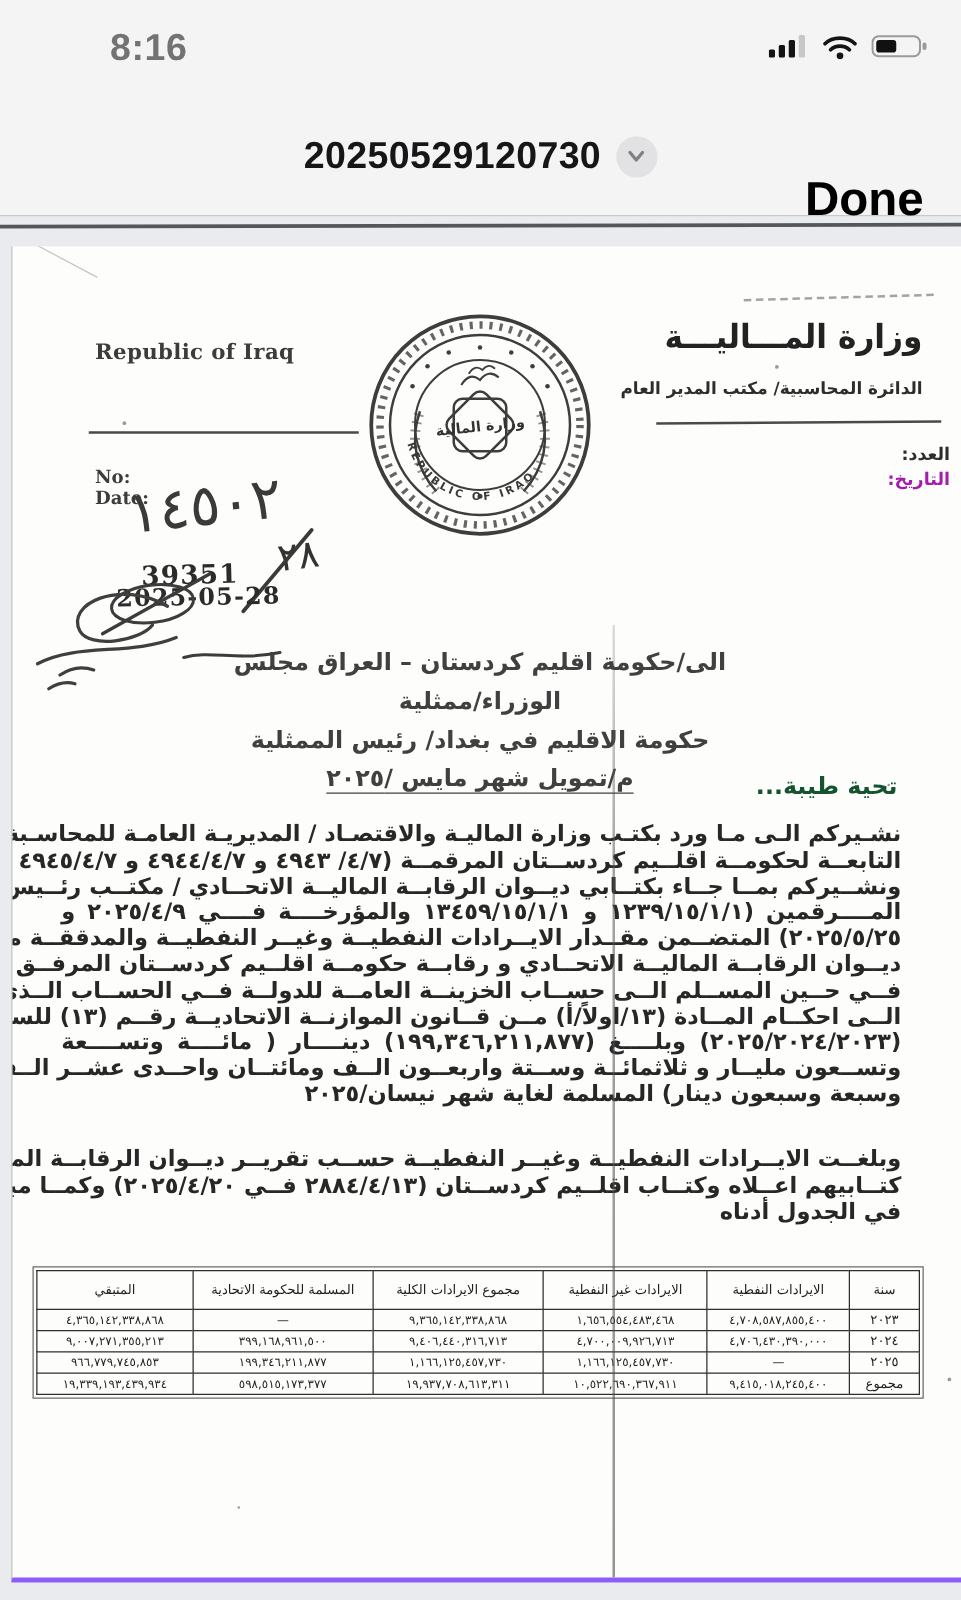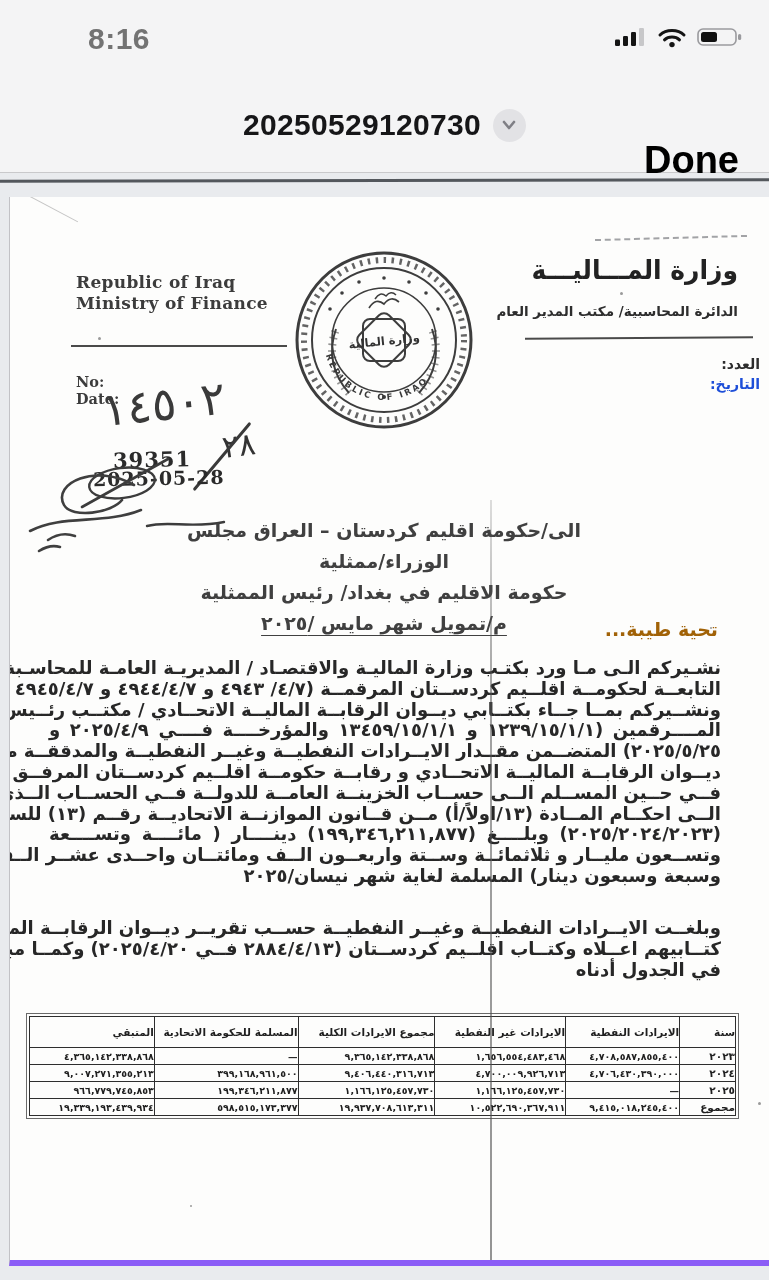--- a/index.html
+++ b/index.html
@@ -20,35 +20,35 @@
   .chev-circle{width:33px;height:33px;border-radius:50%;background:#e2e2e5;display:flex;
     align-items:center;justify-content:center;}
   .done-btn{position:absolute;right:24px;top:24px;background:none;border:none;font-size:38px;
     font-weight:bold;color:#000000;font-family:"Liberation Sans",sans-serif;cursor:pointer;margin-top:36px;}
 
   
   .doc-area{position:absolute;top:172px;left:0;width:769px;height:1108px;background:#e9ebee;}
   .scan-top-line{position:absolute;top:7px;left:0;width:100%;height:2.5px;background:#53575c;
     transform:rotate(-.12deg);}
   .page{position:absolute;top:25px;left:9px;right:0;bottom:14px;background:#fdfdfc;
-    border-left:1px solid #c2c2c6;border-bottom:6px solid #8b5cf6;overflow:hidden;color:#262626;padding-left:20px;}
+    border-left:1px solid #c2c2c6;border-bottom:4px solid #8b5cf6;overflow:hidden;color:#262626;padding-left:20px;}
   .abs{position:absolute;}
 
   .en-header{left:66px;top:75px;font-family:"DejaVu Serif",serif;font-size:17px;font-weight:bold;
     color:#3c3c3c;line-height:21px;letter-spacing:.3px;}
   .hr-left{left:61px;top:148px;width:216px;height:2px;background:#4a4a4a;}
   .no-date{left:66px;top:176px;font-family:"DejaVu Serif",serif;font-size:14.5px;font-weight:bold;
     color:#3c3c3c;line-height:17px;}
 
   .ministry-title{right:31px;top:58px;font-size:25px;font-weight:bold;color:#222;direction:rtl;
     transform:scaleY(1.06);letter-spacing:.5px;}
   .dept-line{right:31px;top:106px;font-size:13.5px;font-weight:bold;color:#2d2d2d;direction:rtl;}
   .hr-right{right:16px;top:140px;width:228px;height:2px;background:#4a4a4a;transform:rotate(-.4deg);}
   .num-label{right:9px;top:159px;font-size:14px;font-weight:bold;color:#2d2d2d;direction:rtl;}
-  .date-label-ar{right:9px;top:179px;font-size:14px;font-weight:bold;color:#1d4ed8;direction:rtl;}
+  .date-label-ar{right:9px;top:179px;font-size:14px;font-weight:bold;color:#a21caf;direction:rtl;}
   .torn-dashes{right:22px;top:40px;width:152px;height:0;border-top:2.5px dashed #84868a;
     transform:rotate(-1.6deg);opacity:.75;}
 
   .seal{left:279px;top:48px;width:190px;height:190px;}
 
   .hw-num{left:92px;top:180px;font-size:46px;color:#3a3a3a;letter-spacing:11px;
     transform:rotate(-6deg);direction:ltr;}
   .ref-num{left:103px;top:250px;font-family:"DejaVu Serif",serif;font-size:21px;font-weight:bold;
     color:#2b2b2b;transform:rotate(-1.5deg);letter-spacing:1px;}
   .hw-28{left:212px;top:230px;font-size:31px;color:#333;transform:rotate(-7deg);letter-spacing:4px;}
@@ -56,33 +56,33 @@
     transform:rotate(-50deg);}
   .date-stamp{left:83px;top:270px;font-family:"DejaVu Serif",serif;font-size:19px;font-weight:bold;
     color:#2b2b2b;letter-spacing:1px;transform:rotate(-1deg);}
   .stamp-overlay{left:58px;top:256px;width:175px;height:62px;}
   .signature{left:14px;top:270px;width:125px;height:88px;}
   .dash-pre-address{left:135px;top:320px;width:82px;height:16px;}
 
   .address{left:155px;top:318px;width:438px;text-align:center;direction:rtl;font-size:19px;
     font-weight:bold;color:#404040;line-height:31px;}
   .subject{text-decoration:underline;text-underline-offset:5px;}
-  .greeting{right:51px;top:421px;font-size:19px;font-weight:bold;color:#a16207;direction:rtl;}
+  .greeting{right:51px;top:421px;font-size:19px;font-weight:bold;color:#14532d;direction:rtl;}
 
   .para{left:39px;width:672px;direction:rtl;font-size:18px;font-weight:bold;color:#272727;
     line-height:20.8px;}
   .para .jl{text-align:justify;text-align-last:justify;white-space:nowrap;}
   .para .rl{text-align:right;}
   .p1{top:461px;}
   .p2{top:721px;}
 
   .table-wrap{left:19px;top:819px;width:707px;}
   .fin-table{width:100%;border-collapse:collapse;direction:rtl;outline:1.4px solid #6a6a6a;
     outline-offset:2px;}
-  .fin-table th,.fin-table td{border:1.6px solid #2e2e2e;text-align:right;font-weight:bold;
+  .fin-table th,.fin-table td{border:1.6px solid #2e2e2e;text-align:center;font-weight:normal;
     color:#1f1f1f;padding:0;}
   .fin-table th{height:30px;font-size:10.5px;vertical-align:middle;}
   .fin-table td{height:16px;font-size:9.5px;}
   .fin-table td:first-child{font-size:10.5px;}
 
   .crease-v{left:480px;top:303px;bottom:0;width:1.5px;
     background:linear-gradient(#5a5a5a33,#54545488 25%,#4e4e4e99);}
   .corner-crease{left:2px;top:8px;width:70px;height:1px;background:#c5c5c5;transform:rotate(28deg);}
   .speck{background:#9a9a9a;border-radius:50%;}
 </style>
@@ -126,21 +126,20 @@
     </div>
   </div>
 
   <div class="doc-area">
     <div class="scan-top-line"></div>
 
     <div class="page">
 
       <div class="abs en-header">
         <div>Republic of Iraq</div>
-        <div>Ministry of Finance</div>
       </div>
       <div class="abs hr-left"></div>
       <div class="abs no-date">
         <div>No:</div>
         <div>Date:</div>
       </div>
 
       <div class="abs torn-dashes"></div>
       <div class="abs ministry-title">وزارة المـــاليـــة</div>
       <div class="abs dept-line">الدائرة المحاسبية/ مكتب المدير العام</div>

